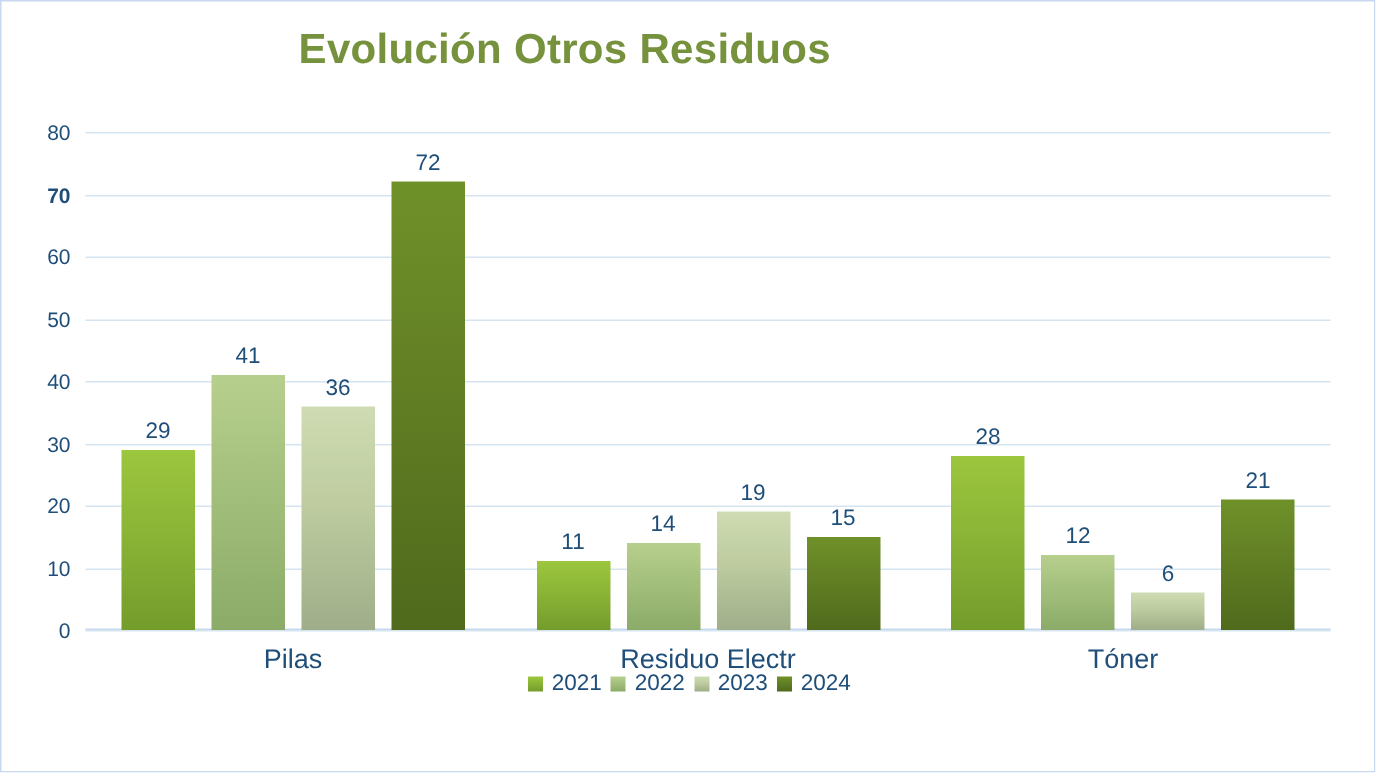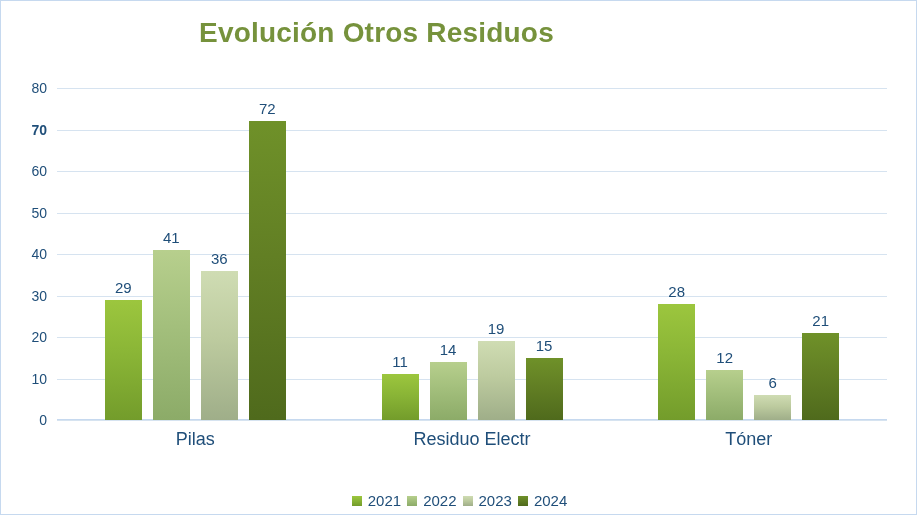--- a/index.html
+++ b/index.html
@@ -74,21 +74,21 @@
   .group {
     position: relative;
     flex: 1 1 0;
     display: flex;
     align-items: flex-end;
     justify-content: center;
     gap: 11px;
   }
   .bar-wrap {
     position: relative;
-    width: 37px;
+    width: 49px;
     display: flex;
     align-items: flex-end;
     justify-content: center;
     height: 100%;
   }
   .bar {
     width: 49px;
     position: relative;
   }
   .bar-label {
@@ -119,21 +119,21 @@
     text-align: center;
     font-size: 18px;
     color: #1f4e79;
     white-space: nowrap;
   }
 
   
   .legend {
     position: absolute;
     left: 0;
-    top: 491px;
+    top: 446px;
     width: 917px;
     display: flex;
     justify-content: center;
     align-items: center;
     gap: 6px;
   }
   .legend-item {
     display: flex;
     align-items: center;
     gap: 6px;

